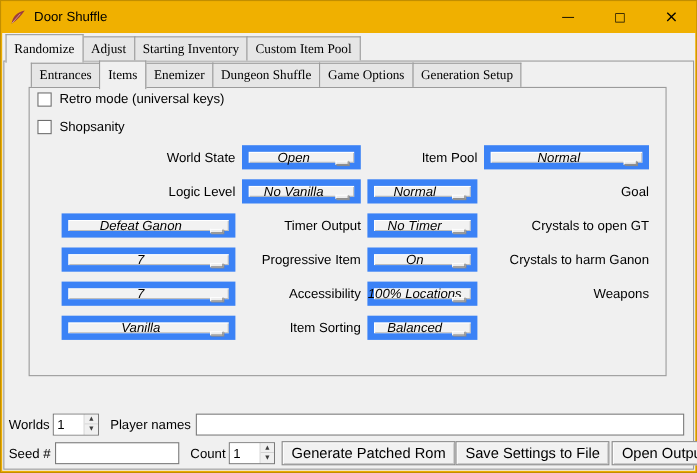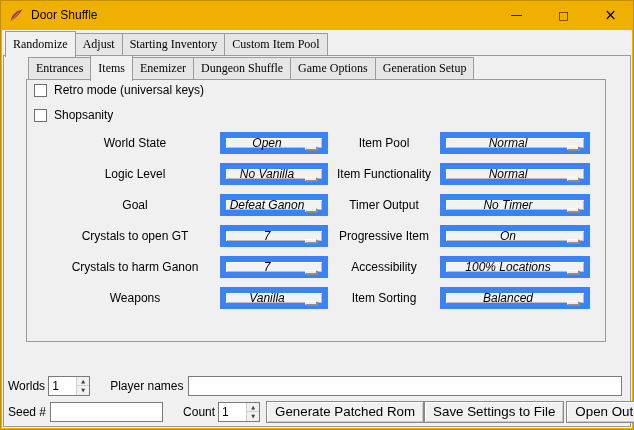--- a/index.html
+++ b/index.html
@@ -39,38 +39,38 @@
   .tab.selected { background: #f0f0f0; padding-top: 5px; padding-bottom: 5px;
                   margin-bottom: -1px; z-index: 3; }
   
   .check-row { position: absolute; display: flex; align-items: center; height: 16px; z-index: 3; }
   .checkbox { width: 13px; height: 13px; background: #fff; border: 1px solid #6e6e6e;
               margin-right: 7px; flex: 0 0 auto; }
   
   .settings-grid { position: absolute; left: 54px; top: 102px; z-index: 3;
     display: grid; grid-template-columns: 158px 108px 100px 150px;
     column-gap: 6px; row-gap: 9px; }
-  .s-label { height: 22px; line-height: 22px; text-align: center; white-space: nowrap; }
+  .s-label { height: 22px; line-height: 22px; text-align: right; white-space: nowrap; }
   .dropdown { height: 22px; position: relative; display: flex; align-items: center; justify-content: center;
     padding: 0 18px 0 4px; background: #f2f2f2; border: 6px solid #3b82f6;
     box-shadow: inset 1px 1px 0 #ffffff, inset -1px -1px 0 #bdbdbd; cursor: default; font-style: italic; }
   .dd-text { white-space: nowrap; }
   .dd-ind { position: absolute; right: 5px; top: 8px; width: 12px; height: 4px;
     background: #ededed; border: 1px solid #8f8f8f; border-top-color: #fdfdfd; border-left-color: #fdfdfd;
     box-shadow: 1px 1px 0 #8a8a8a; }
   
   .bottom-row { position: absolute; left: 0; width: 630px; display: flex; align-items: center; z-index: 3; }
   .row-worlds { top: 345px; height: 21px; padding: 0 10px 0 6px; }
   .row-seed   { top: 370px; height: 23px; padding: 0 4px 0 6px; }
   .lbl { white-space: nowrap; }
   .entry { height: 20px; border: 1px solid #7a7a7a; background: #fff;
     font: 12px "Liberation Sans", sans-serif; padding: 0 3px; outline: none; }
   .player-entry { flex: 1; margin-left: 4px; min-width: 0; }
   .seed-entry { width: 113px; margin-left: 4px; }
-  .ml10 { margin-left: 20px; }
+  .ml10 { margin-left: 10px; }
   .spinbox { display: inline-flex; width: 42px; height: 20px; border: 1px solid #7a7a7a;
     background: #fff; margin-left: 3px; flex: 0 0 auto; }
   .spin-input { flex: 1; min-width: 0; border: none; outline: none; padding: 0 0 0 3px;
     font: 12px "Liberation Sans", sans-serif; background: #fff; }
   .spin-arrows { width: 13px; display: flex; flex-direction: column; border-left: 1px solid #cfcfcf; }
   .spin-btn { flex: 1; display: flex; align-items: center; justify-content: center;
     background: #f0f0f0; font-family: "DejaVu Sans", sans-serif; font-size: 5px; color: #3c3c3c; cursor: default; }
   .spin-btn.up { border-bottom: 1px solid #cfcfcf; }
   .btn { height: 22px; display: inline-flex; align-items: center; padding: 0 8px;
     background: #f1f1f1; border: 1px solid #8a8a8a;
@@ -144,21 +144,20 @@
       <div class="dropdown">
         <span class="dd-text">Normal</span>
         <span class="dd-ind"></span>
       </div>
 
       <div class="s-label">Logic Level</div>
       <div class="dropdown">
         <span class="dd-text">No Vanilla</span>
         <span class="dd-ind"></span>
       </div>
-      <div class="s-label">Item Functionality</div>
       <div class="dropdown">
         <span class="dd-text">Normal</span>
         <span class="dd-ind"></span>
       </div>
 
       <div class="s-label">Goal</div>
       <div class="dropdown">
         <span class="dd-text">Defeat Ganon</span>
         <span class="dd-ind"></span>
       </div>

